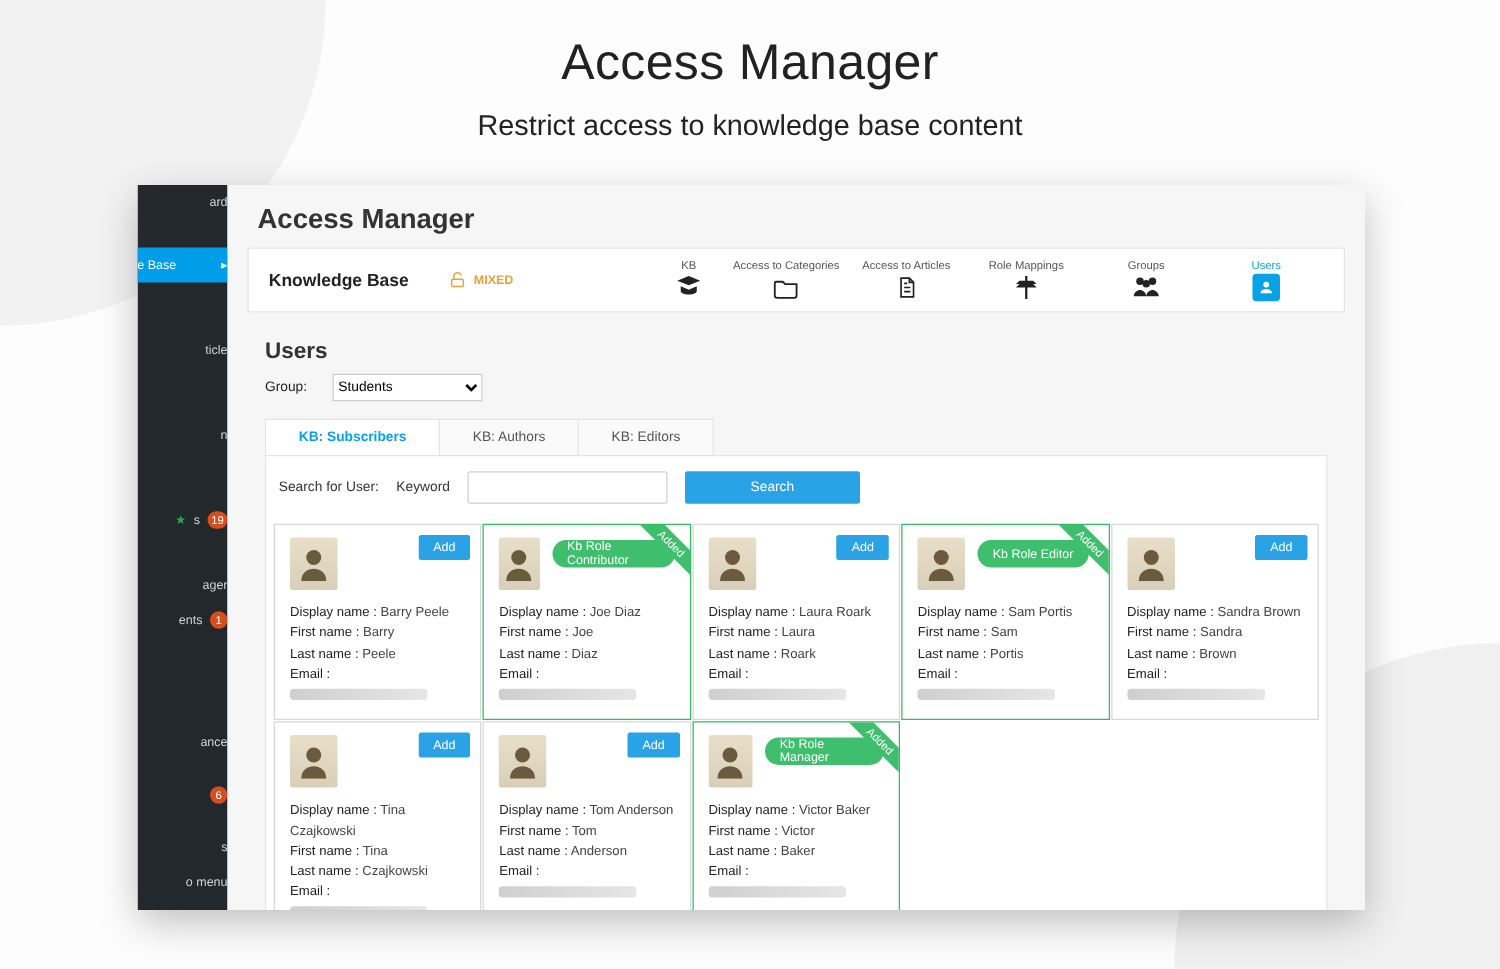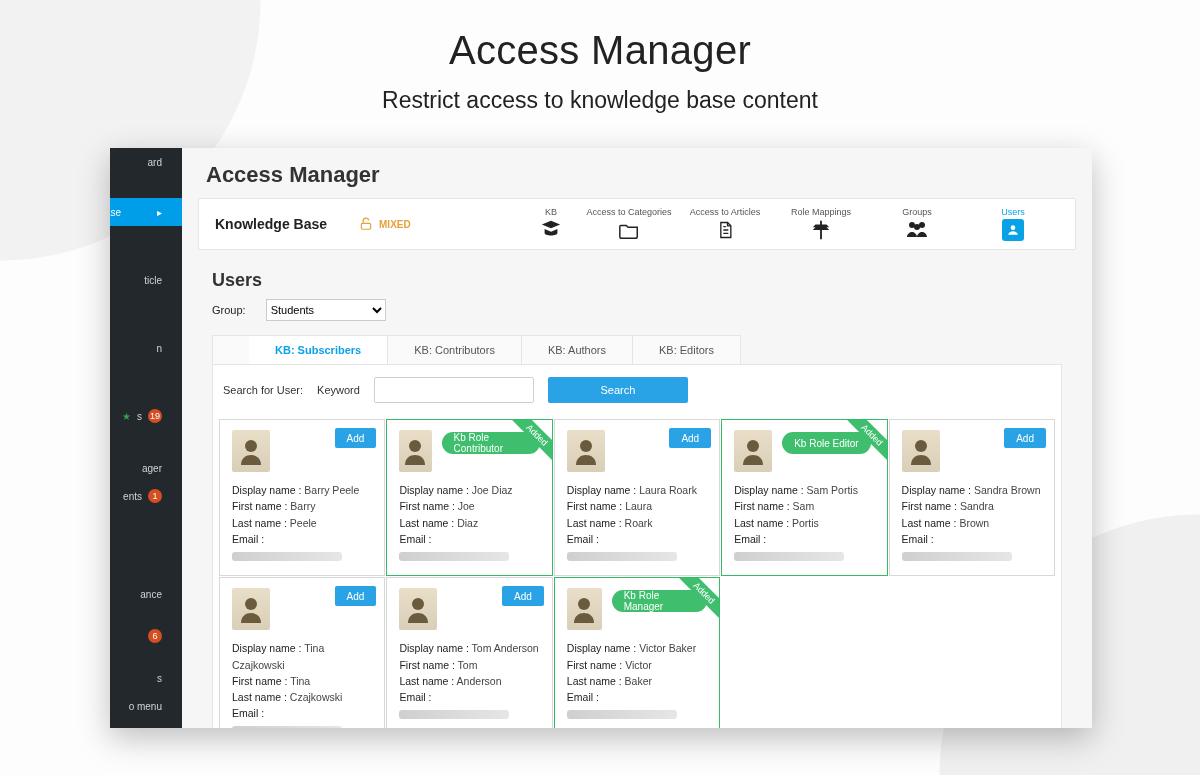--- a/index.html
+++ b/index.html
@@ -17,21 +17,21 @@
     position:absolute; left:110px; top:148px; width:982px; height:580px;
     box-shadow: 0 10px 30px rgba(0,0,0,.25);
     background:#f6f6f6; overflow:hidden;
   }
 
   
   .side {
     position:absolute; left:0; top:0; bottom:0; width:72px;
     background:#23282d; color:#cfd3d7; font-size:10px;
   }
-  .side .row { display:flex; align-items:center; height:28px; padding:0 20px; justify-content:flex-end; gap:6px; white-space:nowrap; overflow:hidden;text-align:right; }
+  .side .row { display:flex; align-items:center; height:28px; padding:0 0; justify-content:flex-end; gap:6px; white-space:nowrap; overflow:hidden;text-align:right; }
   .side .row.active { background:#009ee8; color:#fff;gap:36px; }
   .side .row .chev { margin-left:auto; }
   .side .pill { display:inline-flex; align-items:center; justify-content:center; min-width:14px; height:14px; padding:0 3px; border-radius:7px; font-size:9px; background:#d54e21; color:#fff; }
   .side .star { color:#2ea44f; font-size:10px; }
 
   
   .main { position:absolute; left:72px; right:0; top:0; bottom:0; background:#f6f6f6; }
   .pageTitle { font-size:22px; font-weight:700; color:#333; padding:14px 24px 10px; }
 
   .toolbar {
@@ -44,21 +44,21 @@
   .tbitem.kb { width:56px; }
   .tbitem .ico { font-size:20px; color:#222; line-height:1; }
   .tbitem.active { color:#0aa2e6; }
   .tbitem.active .ico { display:inline-flex; width:22px; height:22px; background:#0aa2e6; color:#fff; border-radius:3px; align-items:center; justify-content:center; font-size:14px; }
 
   .section { padding:10px 30px 0; }
   .usersTitle { font-size:18px; font-weight:700; color:#333; margin-top:10px; }
   .groupRow { display:flex; align-items:center; gap:20px; margin-top:8px; font-size:11px; }
   .groupRow select { font-size:11px; height:22px; width:120px; border:1px solid #ccc; background:#fff; }
 
-  .tabs { display:flex; margin-top:14px; border:1px solid #e5e5e5; border-bottom:none; background:#fafafa; width:fit-content;padding-left:36px; }
+  .tabs { display:flex; margin-top:14px; border:1px solid #e5e5e5; border-bottom:none; background:#fafafa; width:fit-content; }
   .tabs .tab { padding:8px 26px; font-size:11px; color:#555; border-right:1px solid #e5e5e5; cursor:pointer; }
   .tabs .tab:last-child { border-right:none; }
   .tabs .tab.active { background:#fff; color:#0aa2e6; font-weight:600; }
 
   .panel { border:1px solid #e5e5e5; background:#fff; padding:6px; }
   .searchBar { display:flex; align-items:center; gap:14px; margin:6px 0 16px 4px; }
   .searchBar .lbl { font-size:11px; color:#333; }
   .searchBar input { height:26px; width:160px; border:1px solid #cfcfcf; border-radius:2px; padding:0 8px; font-size:11px; }
   .searchBar .btn { height:26px; width:140px; border:none; border-radius:2px; background:#2aa3e6; color:#fff; font-size:11px; cursor:pointer; }
 
@@ -212,21 +212,20 @@
       <div class="usersTitle">Users</div>
       <div class="groupRow">
         <span>Group:</span>
         <select>
           <option>Students</option>
         </select>
       </div>
 
       <div class="tabs" id="tabs">
           <div class="tab active">KB: Subscribers</div>
-          <div class="tab">KB: Contributors</div>
           <div class="tab">KB: Authors</div>
           <div class="tab">KB: Editors</div>
         </div>
 
       <div class="panel">
         <div class="searchBar">
           <span class="lbl">Search for User:</span>
           <span class="lbl">Keyword</span>
           <input type="text" style="">
           <button class="btn">Search</button>

